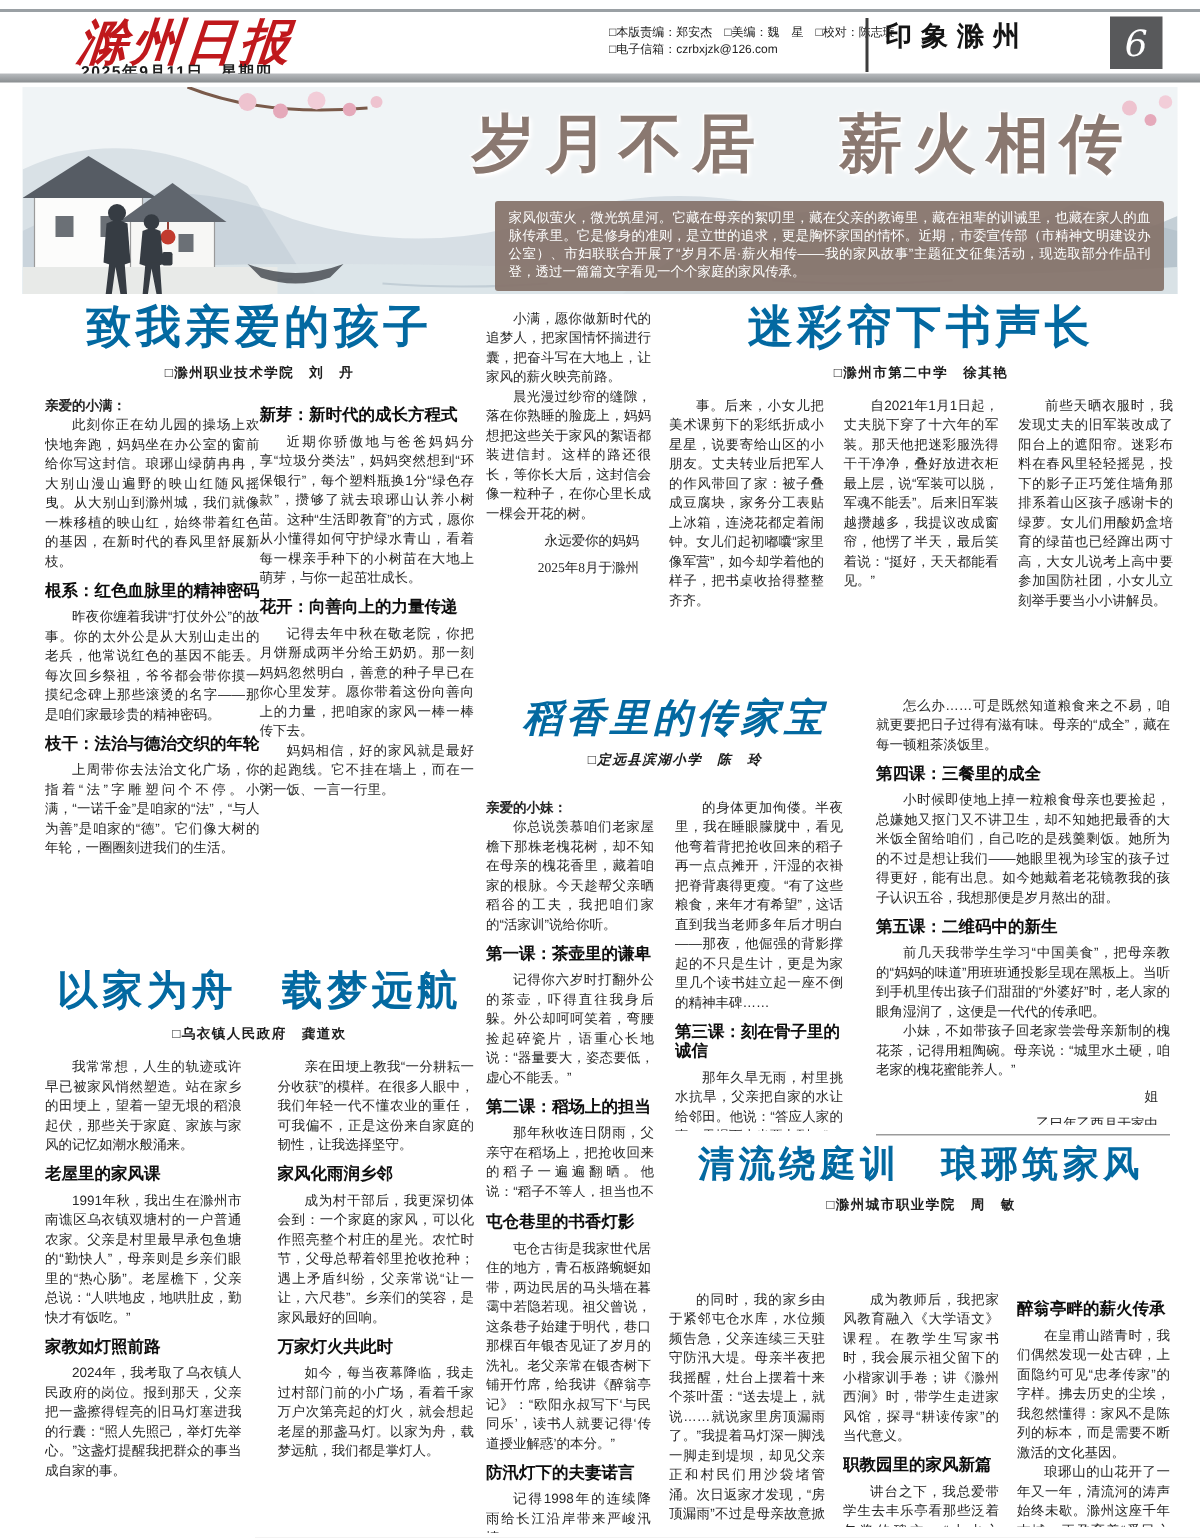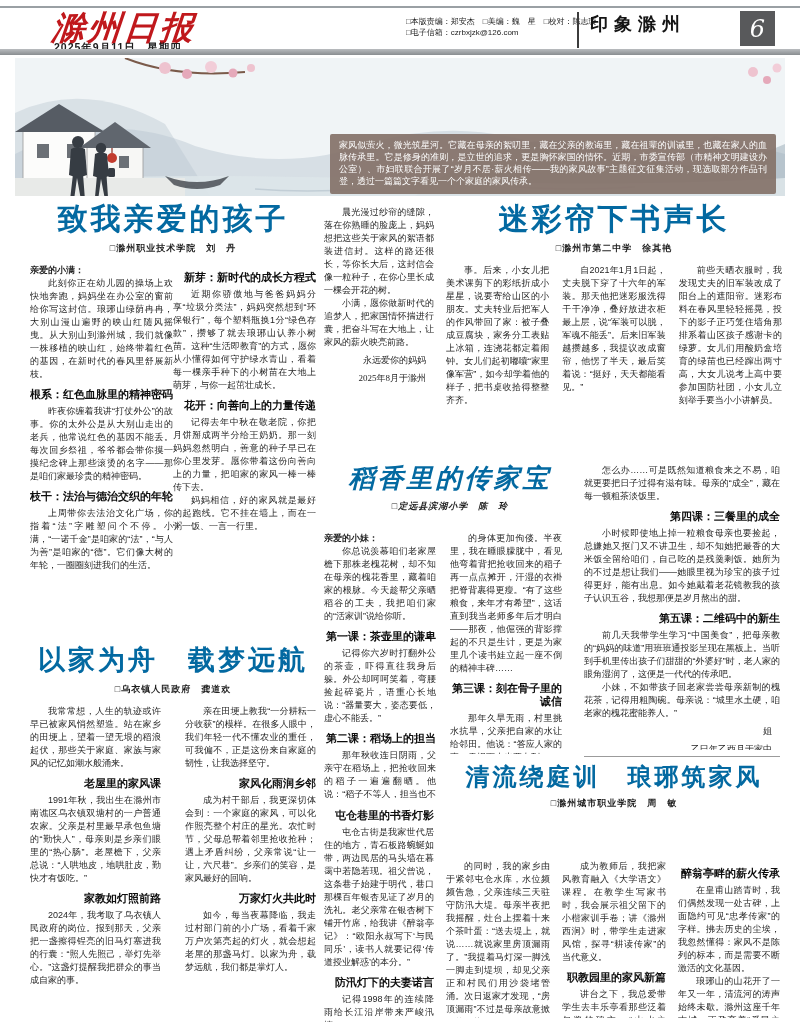--- a/index.html
+++ b/index.html
@@ -33,21 +33,21 @@
         background:rgba(134,116,107,.94);color:#fff;font-size:9px;line-height:12px;
         padding:5px 9px;text-align:justify;border-radius:2px;}
   
   .art{position:absolute;}
   .art-title{text-align:center;font-weight:bold;color:#0369a1;letter-spacing:3px;line-height:1.1;}
   .art-byline{text-align:center;font-size:9px;margin-top:7px;color:#1e1e1e;font-weight:bold;letter-spacing:1px;}
   .cols{display:flex;margin-top:9px;overflow:hidden;}
   .col{flex:1;font-size:9px;line-height:13px;color:#262626;text-align:justify;overflow:hidden;}
   .colabs{position:absolute;font-size:9px;line-height:13px;color:#262626;text-align:justify;overflow:hidden;}
   .b-p{text-indent:2em;margin:0;text-align:justify;}
-  .b-h{font-weight:bold;text-align:right;font-size:11px;color:#0e0e0e;margin:7px 0 4px;text-indent:0;}
+  .b-h{font-weight:bold;text-align:left;font-size:11px;color:#0e0e0e;margin:7px 0 4px;text-indent:0;}
   .b-l{font-weight:bold;text-indent:0;}
   .b-s{text-align:right;text-indent:0;margin-top:5px;padding-right:8px;font-family:"Liberation Serif",serif;}
   .divline{position:absolute;background:#9b9b9b;}
 </style>
 </head>
 <body>
 
 <div class="page">
 
   <div class="rule-top"></div>
@@ -103,20 +103,21 @@
         <path d="M56,91 q7,-4 14,0 l2,26 q-9,4 -18,0 Z"></path>
         <path d="M58,116 l-3,26 4,0 3,-22 4,22 4,0 -2,-26 Z"></path>
         <circle cx="86" cy="90" r="5.2"></circle>
         <path d="M80,96 q6,-3.5 12,0 l2,22 q-8,3.5 -16,0 Z"></path>
         <path d="M82,117 l-2,22 3.5,0 2.5,-18 3.5,18 3.5,0 -1.5,-22 Z"></path>
         <rect x="93" y="110" width="7" height="9" rx="1.5"></rect>
       </g>
       <ellipse cx="78" cy="144" rx="44" ry="5" fill="#9aa5ad" opacity="0.4"></ellipse>
       <path d="M150,118 q32,12 64,0 l-9,9 q-23,8 -46,0 Z" fill="#4a4f55" opacity="0.85"></path>
     </svg>
+    <div class="banner-title">岁月不居　薪火相传</div>
     <div class="banner-box">家风似萤火，微光筑星河。它藏在母亲的絮叨里，藏在父亲的教诲里，藏在祖辈的训诫里，也藏在家人的血脉传承里。它是修身的准则，是立世的追求，更是胸怀家国的情怀。近期，市委宣传部（市精神文明建设办公室）、市妇联联合开展了“岁月不居·薪火相传——我的家风故事”主题征文征集活动，现选取部分作品刊登，透过一篇篇文字看见一个个家庭的家风传承。</div>
   </div>
 
   <div class="art" style="left:30px;top:202px;width:286px;">
     <div class="art-title" style="font-size:30px;">致我亲爱的孩子</div>
     <div class="art-byline">□滁州职业技术学院　刘　丹</div>
     <div class="cols" style="gap:0;height:358px;">
       <div class="col">
           <div class="b-l">亲爱的小满：</div>
           <div class="b-p">此刻你正在幼儿园的操场上欢快地奔跑，妈妈坐在办公室的窗前给你写这封信。琅琊山绿荫冉冉，大别山漫山遍野的映山红随风摇曳。从大别山到滁州城，我们就像一株移植的映山红，始终带着红色的基因，在新时代的春风里舒展新枝。</div>
@@ -128,22 +129,22 @@
       <div class="col">
           <div class="b-h">新芽：新时代的成长方程式</div>
           <div class="b-p">近期你骄傲地与爸爸妈妈分享“垃圾分类法”，妈妈突然想到“环保银行”，每个塑料瓶换1分“绿色存款”，攒够了就去琅琊山认养小树苗。这种“生活即教育”的方式，愿你从小懂得如何守护绿水青山，看着每一棵亲手种下的小树苗在大地上萌芽，与你一起茁壮成长。</div>
           <div class="b-h">花开：向善向上的力量传递</div>
           <div class="b-p">记得去年中秋在敬老院，你把月饼掰成两半分给王奶奶。那一刻妈妈忽然明白，善意的种子早已在你心里发芽。愿你带着这份向善向上的力量，把咱家的家风一棒一棒传下去。</div>
           <div class="b-p">妈妈相信，好的家风就是最好的起跑线。它不挂在墙上，而在一粥一饭、一言一行里。</div>
         </div>
     </div>
   </div>
   <div class="colabs" style="left:324px;top:206px;width:110px;height:252px;">
+      <div class="b-p">小满，愿你做新时代的追梦人，把家国情怀揣进行囊，把奋斗写在大地上，让家风的薪火映亮前路。</div>
       <div class="b-p">晨光漫过纱帘的缝隙，落在你熟睡的脸庞上，妈妈想把这些关于家风的絮语都装进信封。这样的路还很长，等你长大后，这封信会像一粒种子，在你心里长成一棵会开花的树。</div>
-      <div class="b-p">小满，愿你做新时代的追梦人，把家国情怀揣进行囊，把奋斗写在大地上，让家风的薪火映亮前路。</div>
       <div class="b-s">永远爱你的妈妈</div>
       <div class="b-s">2025年8月于滁州</div>
     </div>
 
   <div class="art" style="left:446px;top:202px;width:336px;">
     <div class="art-title" style="font-size:30px;">迷彩帘下书声长</div>
     <div class="art-byline">□滁州市第二中学　徐其艳</div>
     <div class="cols" style="gap:13px;height:186px;">
       <div class="col">
           <div class="b-p">事。后来，小女儿把美术课剪下的彩纸折成小星星，说要寄给山区的小朋友。丈夫转业后把军人的作风带回了家：被子叠成豆腐块，家务分工表贴上冰箱，连浇花都定着闹钟。女儿们起初嘟囔“家里像军营”，如今却学着他的样子，把书桌收拾得整整齐齐。</div>

